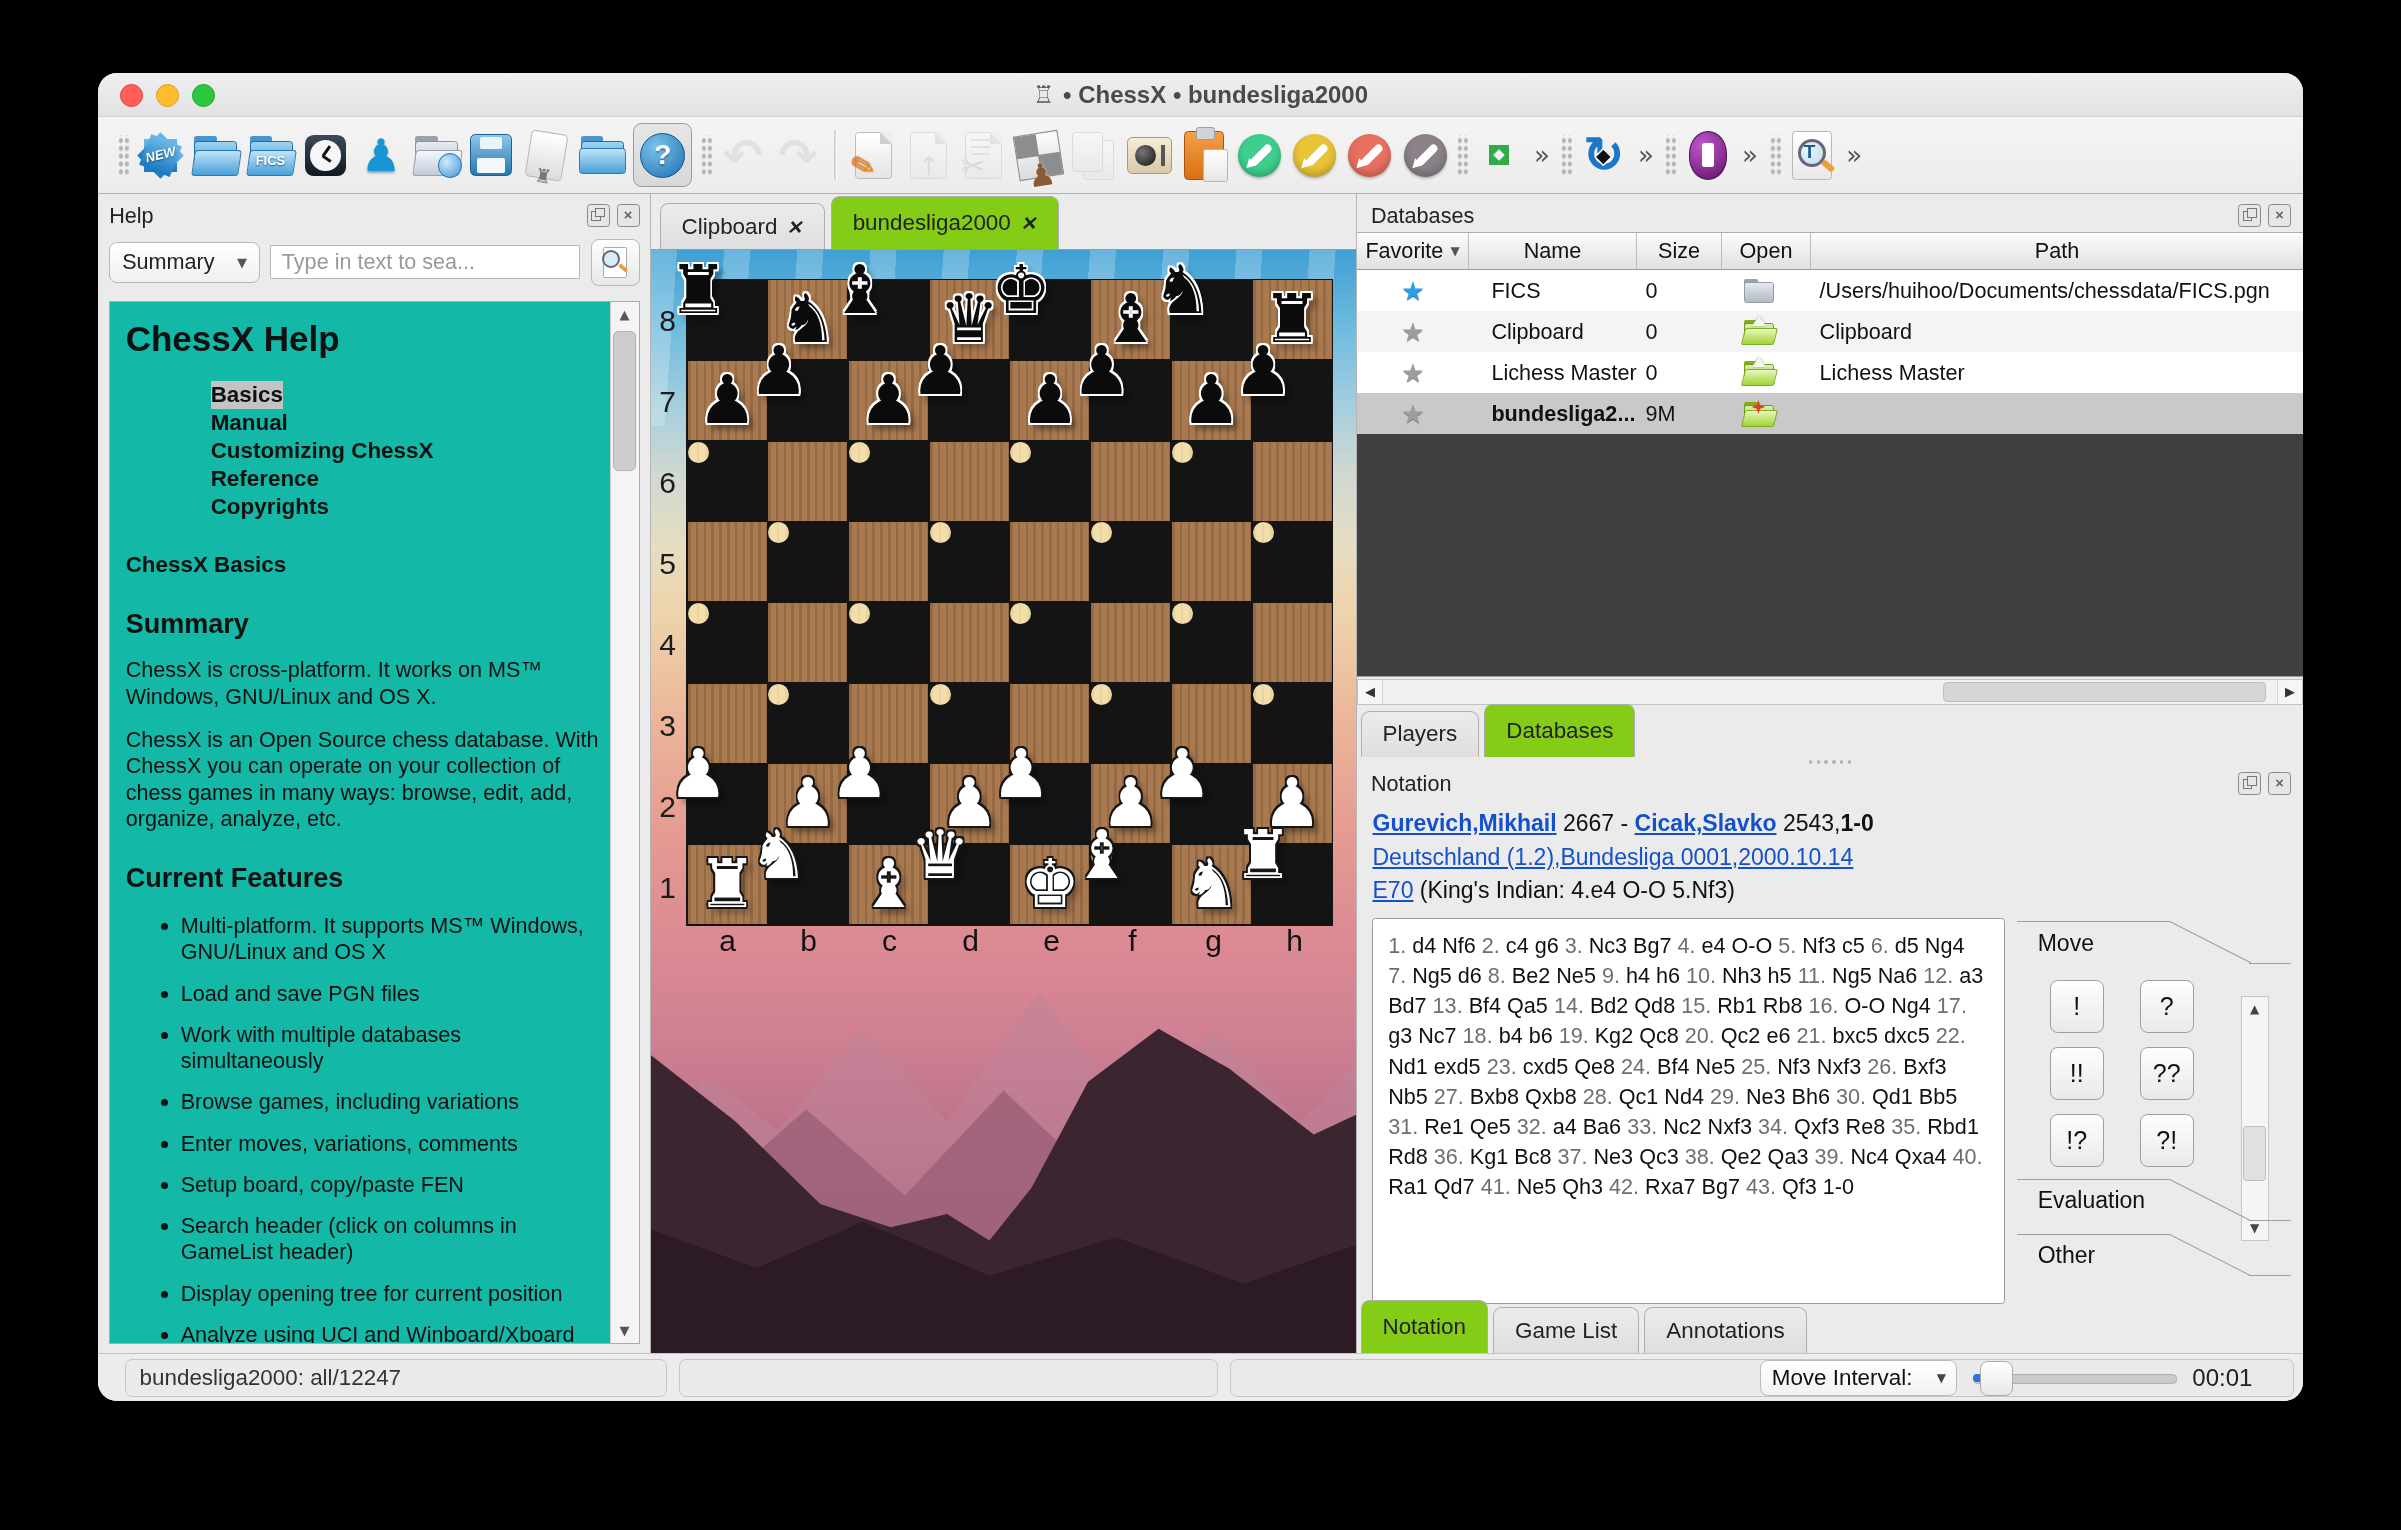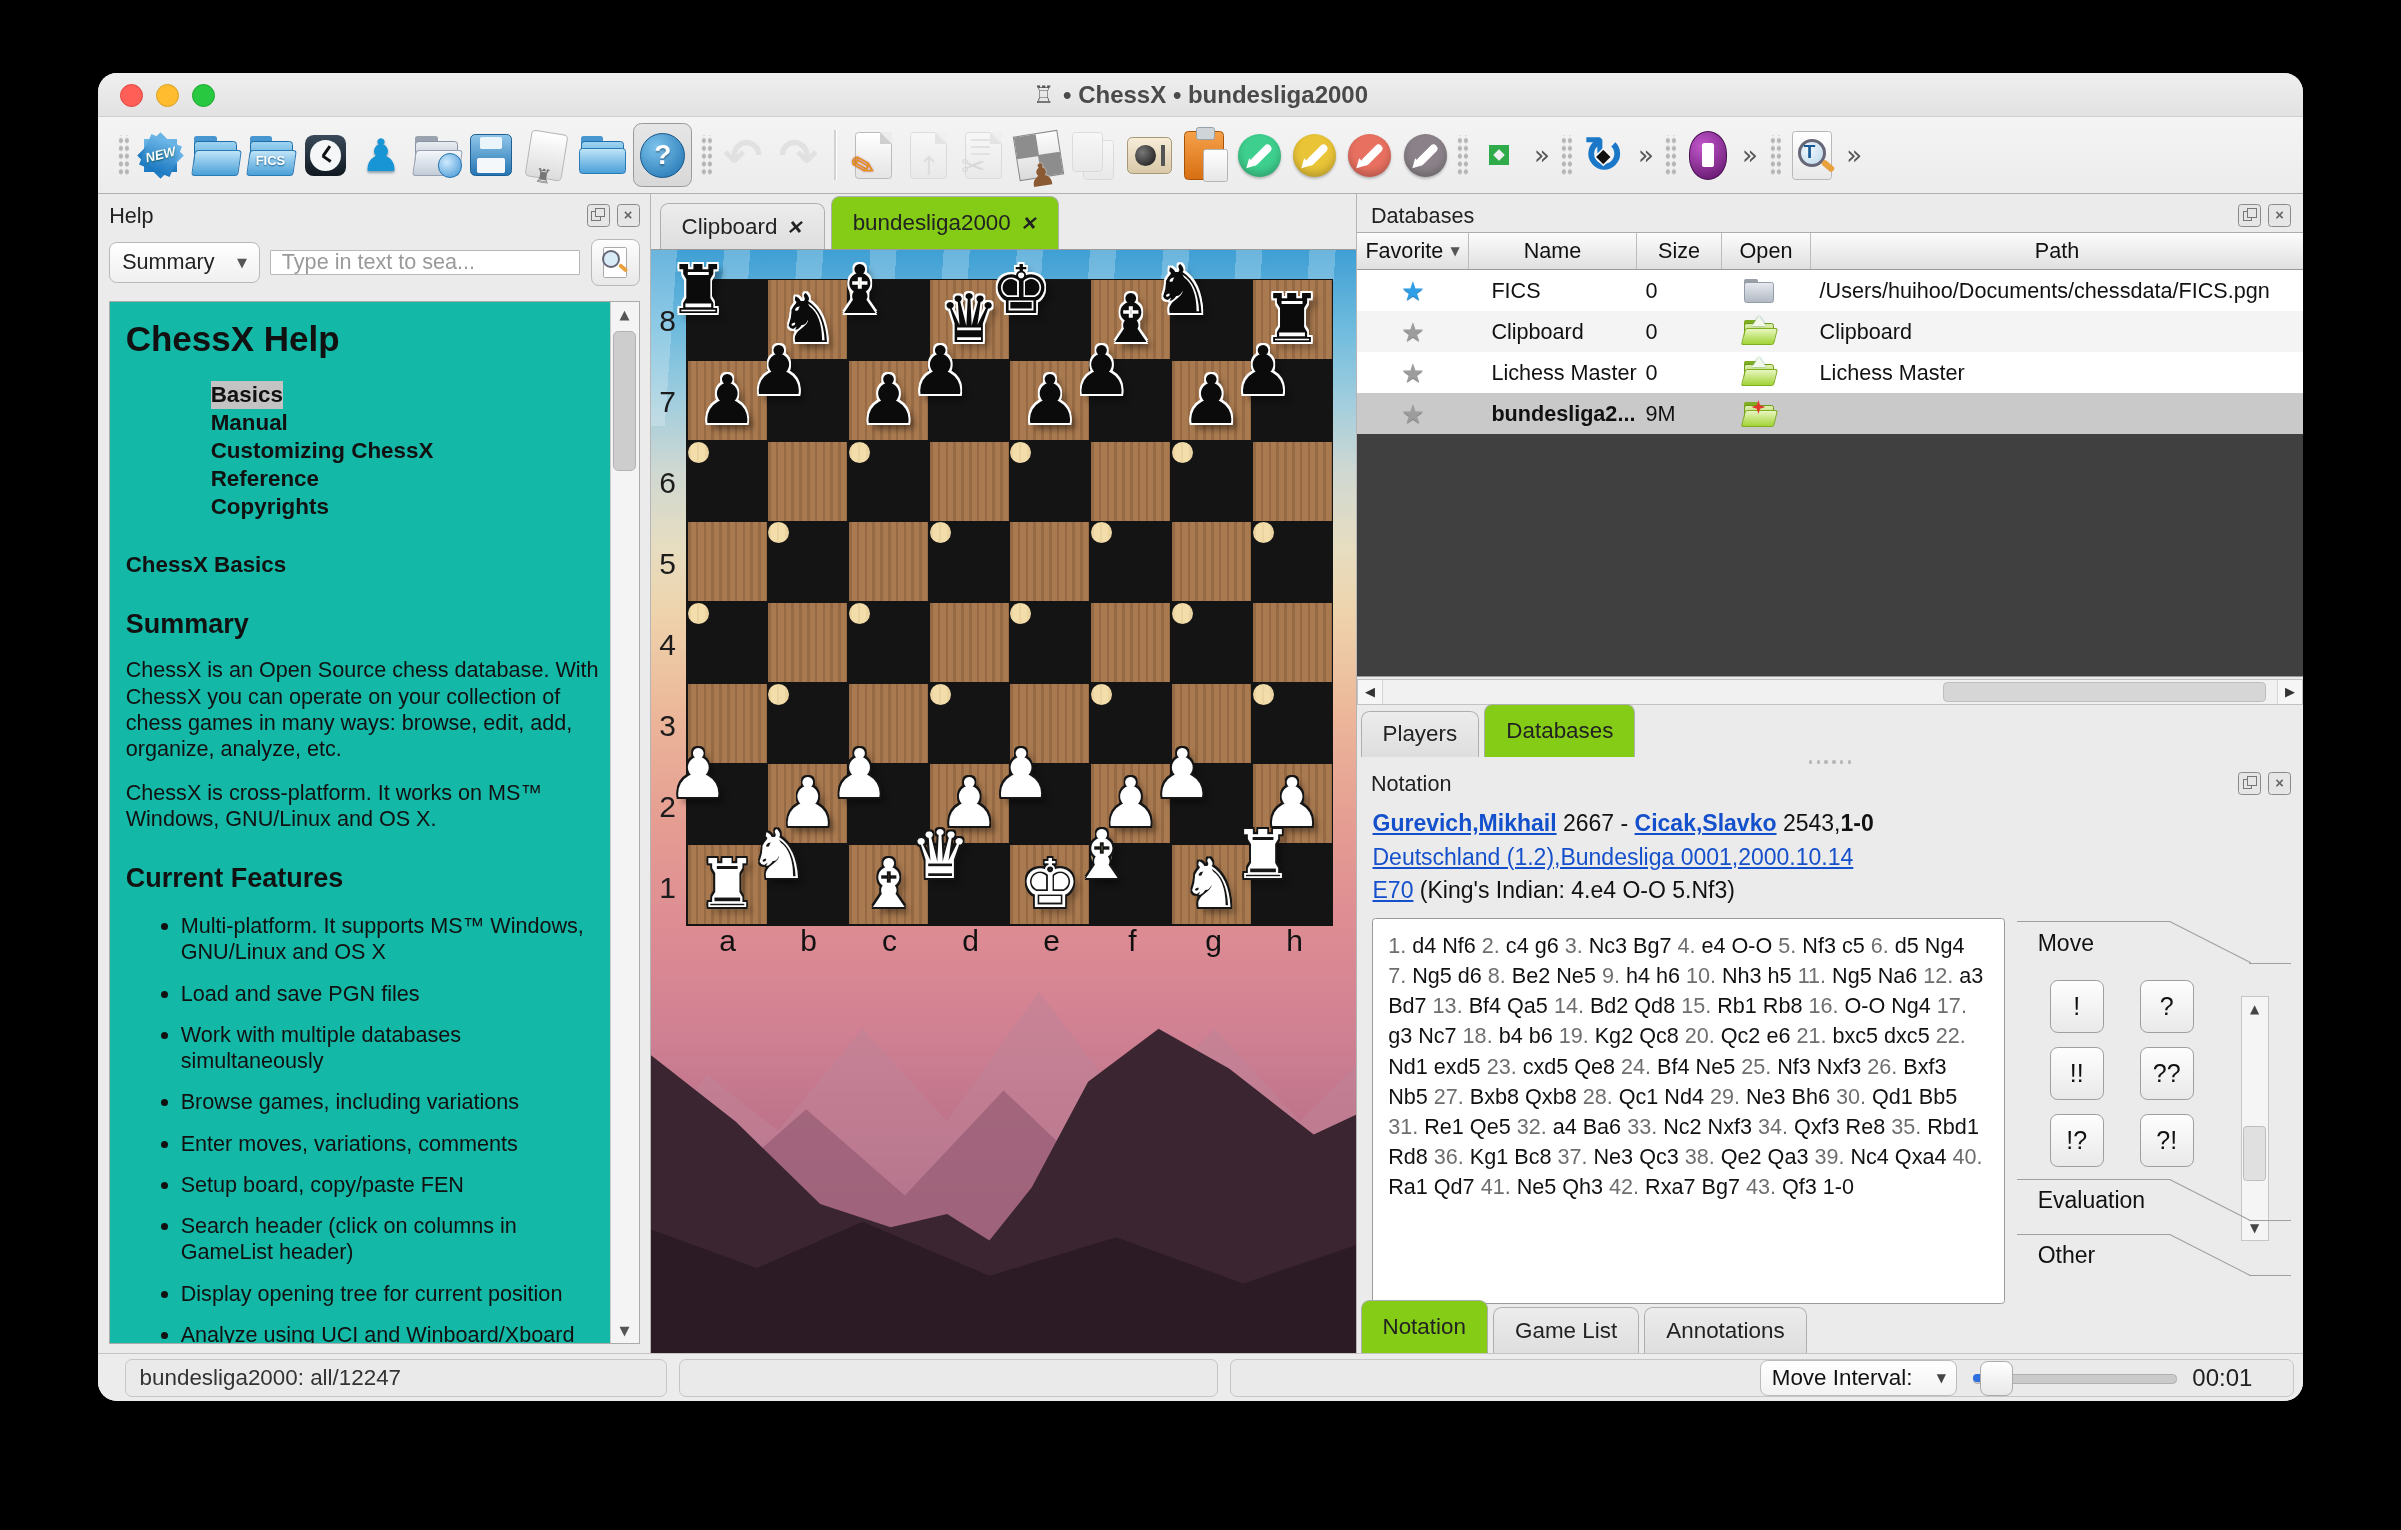--- a/index.html
+++ b/index.html
@@ -118,21 +118,21 @@
   .panel-head .ph-label{font-size:21.6px;color:#222;}
   .ph-btns{margin-left:auto;display:flex;gap:7px;}
   .ph-btn{width:21px;height:21px;border:1.7px solid #8a8a8a;border-radius:3.5px;background:#e6e6e6;position:relative;
           display:flex;align-items:center;justify-content:center;color:#666;font-weight:bold;font-size:14.7px;line-height:1;}
   .ph-btn .sq1{position:absolute;left:3.5px;top:6px;width:7.8px;height:7.8px;border:1.7px solid #777;}
   .ph-btn .sq2{position:absolute;left:7.8px;top:2.6px;width:7.8px;height:7.8px;border:1.7px solid #777;background:#e6e6e6;}
   .help-controls{display:flex;align-items:center;margin-top:8.6px;flex:none;gap:10.4px;}
   .combo{width:164px;height:41px;background:linear-gradient(#fff,#f0f0f0);border:1.7px solid #b8b8b8;border-radius:7.8px;
          display:flex;align-items:center;padding:0 12px;font-size:21.6px;color:#222;box-sizing:border-box;}
   .combo .caret{margin-left:auto;font-size:13px;color:#555;font-family:"DejaVu Sans",sans-serif;}
-  .searchbox{flex:1;height:25px;background:#fff;border:1.7px solid #b8b8b8;border-radius:1px;font-size:21.6px;color:#999;
+  .searchbox{flex:1;height:34px;background:#fff;border:1.7px solid #b8b8b8;border-radius:1px;font-size:21.6px;color:#999;
              padding:0 10.4px;box-sizing:border-box;font-family:"Liberation Sans",sans-serif;}
   .searchbox::placeholder{color:#9a9a9a;}
   .search-btn{width:47px;height:45px;border:1.7px solid #b8b8b8;border-radius:7.8px;background:linear-gradient(#fdfdfd,#e8e8e8);
               display:flex;align-items:center;justify-content:center;position:relative;flex:none;}
   .search-btn .pg{width:22.4px;height:29px;background:#fff;border:0.9px solid #aaa;border-radius:1.7px;}
   .search-btn .ring{position:absolute;left:10.4px;top:10.4px;width:14px;height:14px;border-radius:50%;border:2.6px solid #667;background:#d8ecf8;}
   .search-btn .hdl{position:absolute;left:26px;top:26px;width:10.4px;height:4.3px;background:#e8a13c;border-radius:1.7px;transform:rotate(40deg);}
   .help-doc{flex:1;margin-top:15px;background:#14b8a6;border:1.7px solid #ababab;position:relative;overflow:hidden;min-height:0;}
   .help-text{position:absolute;left:0;top:0;right:29px;bottom:0;padding:8.6px 8.6px 0 15.5px;overflow:hidden;color:#111;}
   .help-text h1{font-size:35px;margin:8.6px 0 22.4px 0;}
@@ -485,22 +485,22 @@
             <h1>ChessX Help</h1>
             <div id="help-links">
                 <div class="hl active"><span class="hl-in">Basics</span></div>
                 <div class="hl"><span class="hl-in">Manual</span></div>
                 <div class="hl"><span class="hl-in">Customizing ChessX</span></div>
                 <div class="hl"><span class="hl-in">Reference</span></div>
                 <div class="hl"><span class="hl-in">Copyrights</span></div>
               </div>
             <div class="h-sec">ChessX Basics</div>
             <div class="h-h2">Summary</div>
+            <div class="h-p">ChessX is cross-platform. It works on MS™ Windows, GNU/Linux and OS X.</div>
             <div class="h-p">ChessX is an Open Source chess database. With ChessX you can operate on your collection of chess games in many ways: browse, edit, add, organize, analyze, etc.</div>
-            <div class="h-p">ChessX is cross-platform. It works on MS™ Windows, GNU/Linux and OS X.</div>
             <div class="h-h2">Current Features</div>
             <ul class="h-ul" id="help-bullets">
                 <li>Multi-platform. It supports MS™ Windows, GNU/Linux and OS X</li>
                 <li>Load and save PGN files</li>
                 <li>Work with multiple databases simultaneously</li>
                 <li>Browse games, including variations</li>
                 <li>Enter moves, variations, comments</li>
                 <li>Setup board, copy/paste FEN</li>
                 <li>Search header (click on columns in GameList header)</li>
                 <li>Display opening tree for current position</li>

